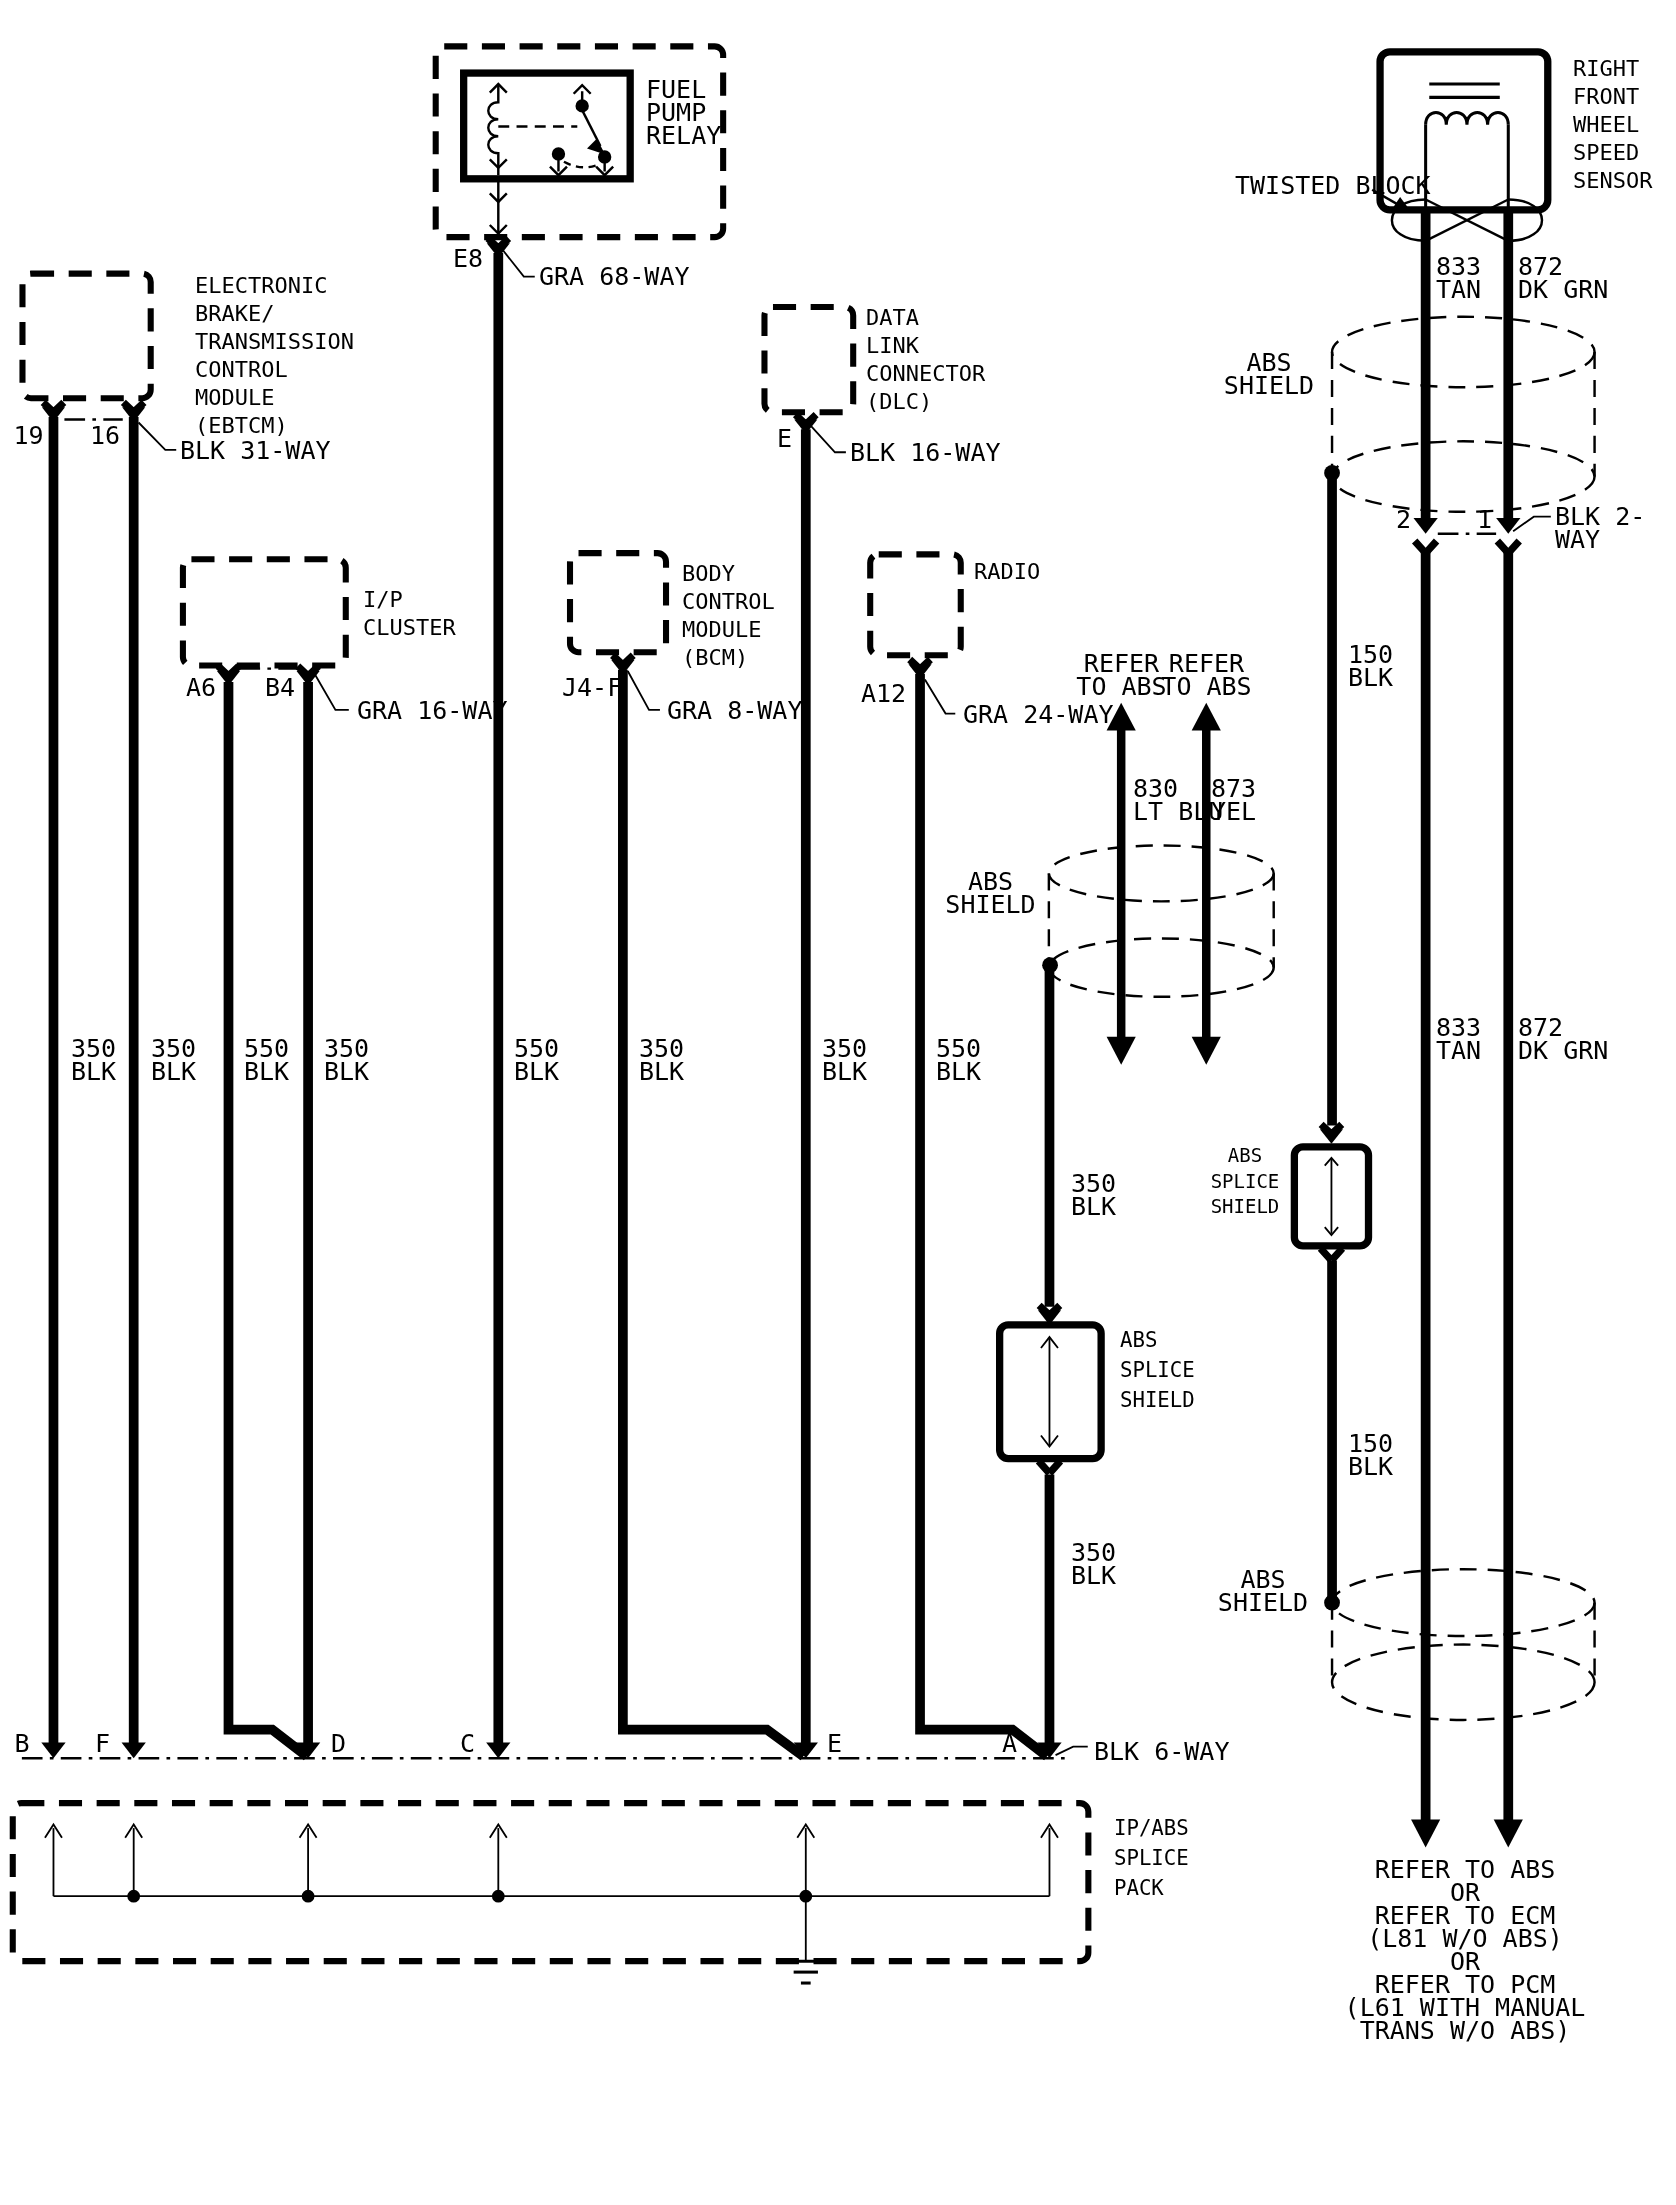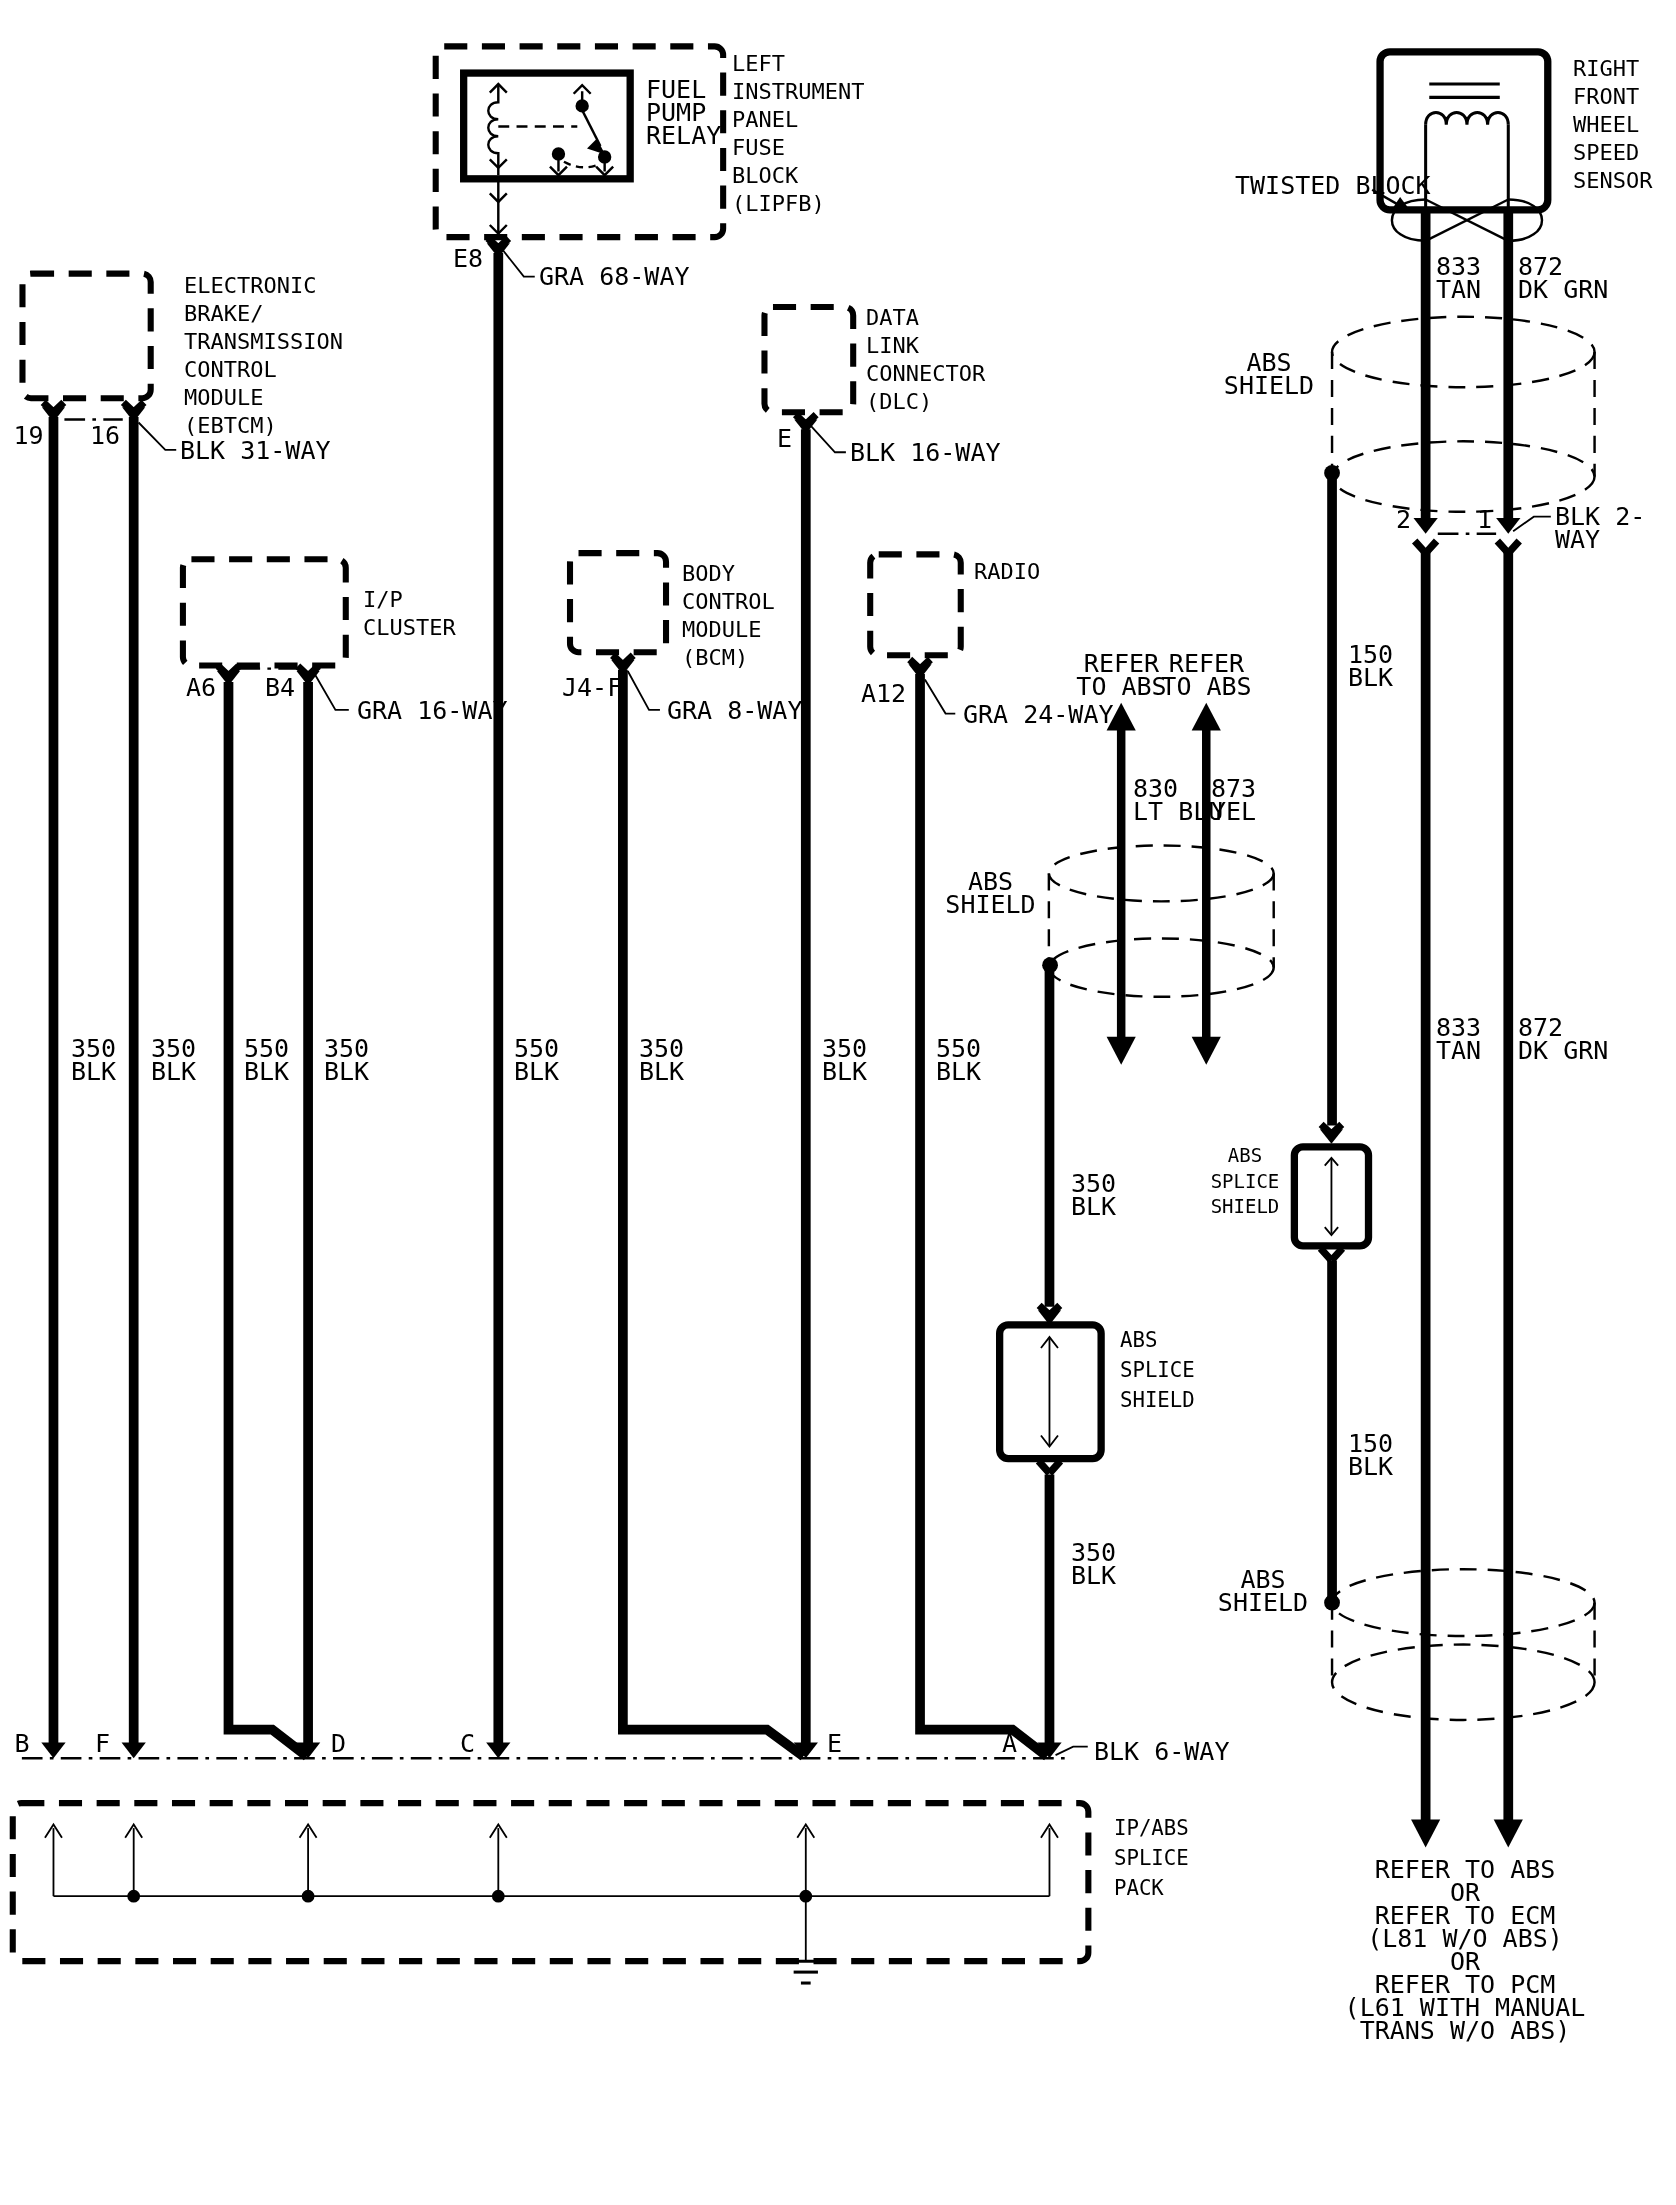--- a/index.html
+++ b/index.html
@@ -221,32 +221,26 @@
     <use href="#btri" x="1727" y="2867"></use>
   </g>
 
   <g fill="#000" stroke="none">
     <circle cx="2192" cy="778" r="13"></circle>
     <circle cx="1728" cy="1588" r="13"></circle>
     <circle cx="2192" cy="2637" r="13"></circle>
   </g>
 </svg>
 
-<div class="mod" style="left:184px;top:272px">ELECTRONIC
+<div class="mod" style="left:195px;top:272px">ELECTRONIC
 BRAKE/
 TRANSMISSION
 CONTROL
 MODULE
 (EBTCM)</div>
-<div class="mod" style="left:732px;top:50px">LEFT
-INSTRUMENT
-PANEL
-FUSE
-BLOCK
-(LIPFB)</div>
 <div class="lbl" style="left:646px;top:78px">FUEL
 PUMP
 RELAY</div>
 <div class="mod" style="left:363px;top:586px">I/P
 CLUSTER</div>
 <div class="mod" style="left:682px;top:560px">BODY
 CONTROL
 MODULE
 (BCM)</div>
 <div class="mod" style="left:974px;top:558px">RADIO</div>

